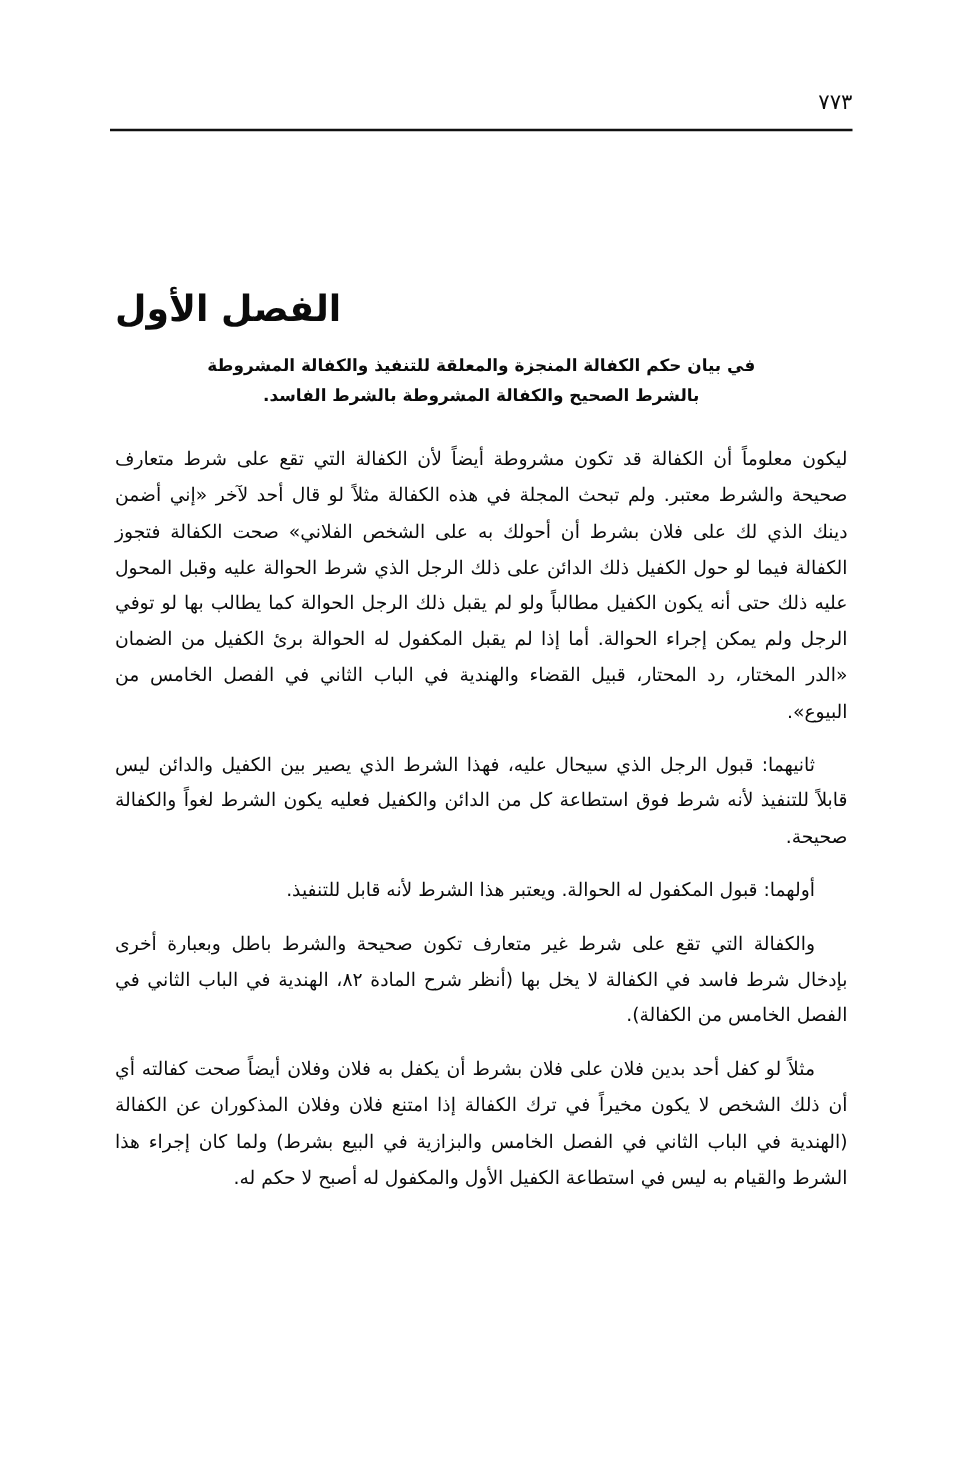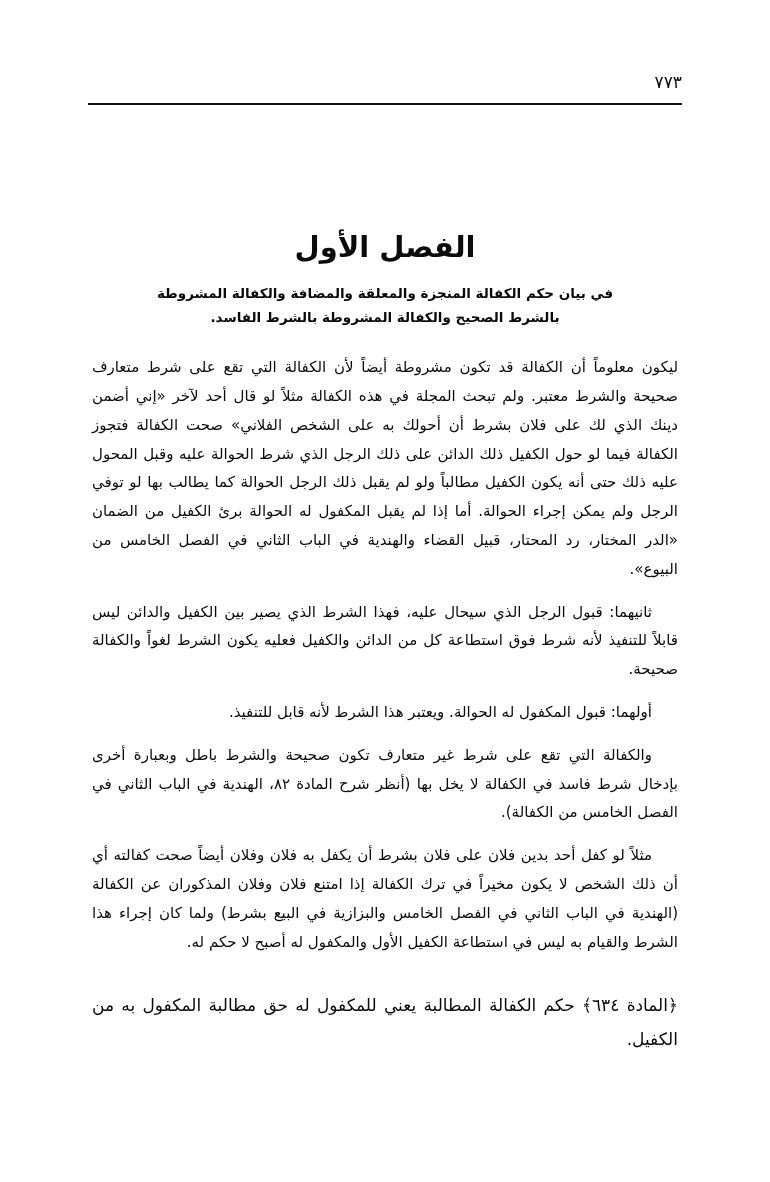--- a/index.html
+++ b/index.html
@@ -42,21 +42,21 @@
   .content {
     position: absolute;
     top: 230px;
     left: 92px;
     right: 92px;
     text-align: justify;
     direction: rtl;
   }
   h1.chapter-title {
     margin: 0 0 18px 0;
-    text-align: center;
+    text-align: left;
     font-size: 29px;
     font-weight: bold;
     letter-spacing: 0px;
     font-family: "DejaVu Sans", sans-serif;
   }
   .subtitle {
     margin: 0 auto 24px auto;
     width: 84%;
     text-align: center;
     font-size: 13.5px;
@@ -93,25 +93,24 @@
 
   <div class="header">
     <div class="page-number">٧٧٣</div>
     <div class="header-rule"></div>
   </div>
 
   <div class="content">
 
     <h1 class="chapter-title">الفصل الأول</h1>
 
-    <div class="subtitle">في بيان حكم الكفالة المنجزة والمعلقة والمضافة والكفالة المشروطة بالشرط الصحيح والكفالة المشروطة بالشرط الفاسد.</div>
+    <div class="subtitle">في بيان حكم الكفالة المنجزة والمعلقة للتنفيذ والكفالة المشروطة بالشرط الصحيح والكفالة المشروطة بالشرط الفاسد.</div>
 
     <p class="para first indent">ليكون معلوماً أن الكفالة قد تكون مشروطة أيضاً لأن الكفالة التي تقع على شرط متعارف صحيحة والشرط معتبر. ولم تبحث المجلة في هذه الكفالة مثلاً لو قال أحد لآخر «إني أضمن دينك الذي لك على فلان بشرط أن أحولك به على الشخص الفلاني» صحت الكفالة فتجوز الكفالة فيما لو حول الكفيل ذلك الدائن على ذلك الرجل الذي شرط الحوالة عليه وقبل المحول عليه ذلك حتى أنه يكون الكفيل مطالباً ولو لم يقبل ذلك الرجل الحوالة كما يطالب بها لو توفي الرجل ولم يمكن إجراء الحوالة. أما إذا لم يقبل المكفول له الحوالة برئ الكفيل من الضمان «الدر المختار، رد المحتار، قبيل القضاء والهندية في الباب الثاني في الفصل الخامس من البيوع».</p>
     <p class="para indent">ثانيهما: قبول الرجل الذي سيحال عليه، فهذا الشرط الذي يصير بين الكفيل والدائن ليس قابلاً للتنفيذ لأنه شرط فوق استطاعة كل من الدائن والكفيل فعليه يكون الشرط لغواً والكفالة صحيحة.</p>
     <p class="para indent">أولهما: قبول المكفول له الحوالة. ويعتبر هذا الشرط لأنه قابل للتنفيذ.</p>
     <p class="para indent">والكفالة التي تقع على شرط غير متعارف تكون صحيحة والشرط باطل وبعبارة أخرى بإدخال شرط فاسد في الكفالة لا يخل بها (أنظر شرح المادة ٨٢، الهندية في الباب الثاني في الفصل الخامس من الكفالة).</p>
     <p class="para indent">مثلاً لو كفل أحد بدين فلان على فلان بشرط أن يكفل به فلان وفلان أيضاً صحت كفالته أي أن ذلك الشخص لا يكون مخيراً في ترك الكفالة إذا امتنع فلان وفلان المذكوران عن الكفالة (الهندية في الباب الثاني في الفصل الخامس والبزازية في البيع بشرط) ولما كان إجراء هذا الشرط والقيام به ليس في استطاعة الكفيل الأول والمكفول له أصبح لا حكم له.</p>
 
-    <div class="article">﴿المادة ٦٣٤﴾ حكم الكفالة المطالبة يعني للمكفول له حق مطالبة المكفول به من الكفيل.</div>
 
   </div>
 
 </div>
 
 </body></html>

